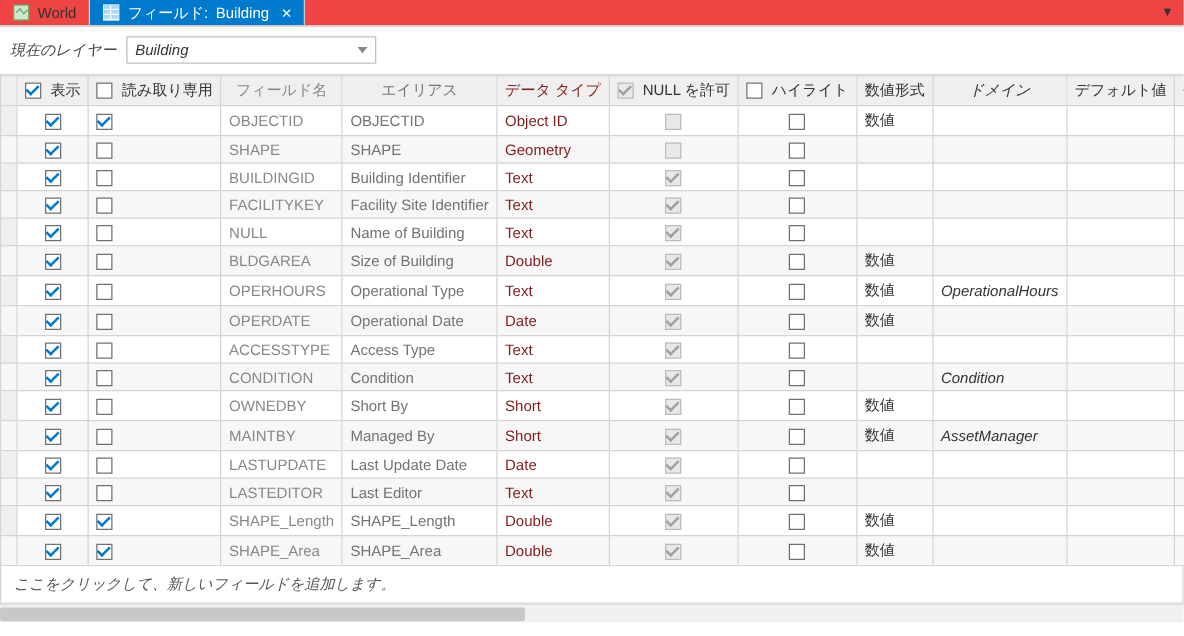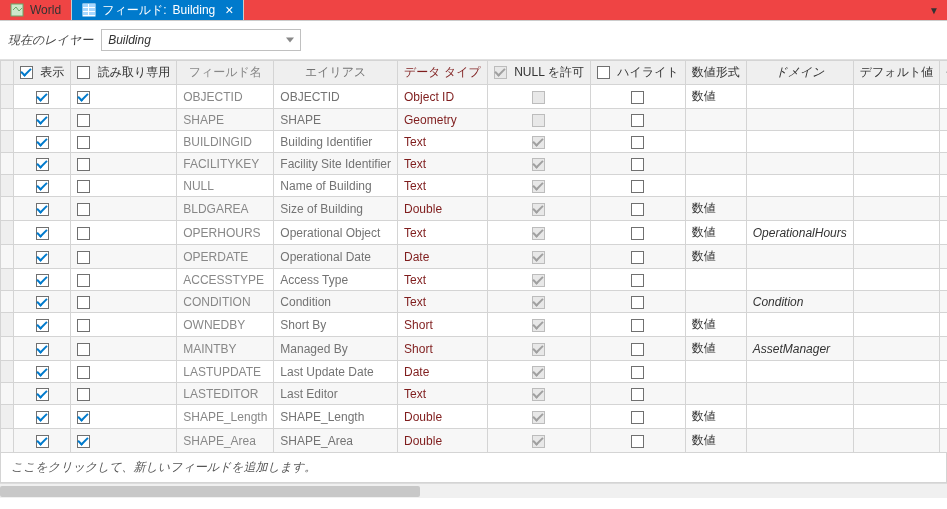--- a/index.html
+++ b/index.html
@@ -177,21 +177,21 @@
       <div class="gc fnum">数値</div>
       <div class="gc fdom"></div>
       <div class="gc fdef"></div>
       <div class="gc flen"></div>
     </div>
     <div class="gr">
       <div class="gc rowhdr"></div>
       <div class="gc chkcol"><span class="chk checked"></span></div>
       <div class="gc ro"><span class="chk"></span></div>
       <div class="gc fname">OPERHOURS</div>
-      <div class="gc falias">Operational Object</div>
+      <div class="gc falias">Operational Type</div>
       <div class="gc ftype">Text</div>
       <div class="gc fnull"><span class="chk checked disabled"></span></div>
       <div class="gc fhl"><span class="chk"></span></div>
       <div class="gc fnum">数値</div>
       <div class="gc fdom">OperationalHours</div>
       <div class="gc fdef"></div>
       <div class="gc flen">50</div>
     </div>
     <div class="gr alt">
       <div class="gc rowhdr"></div>

